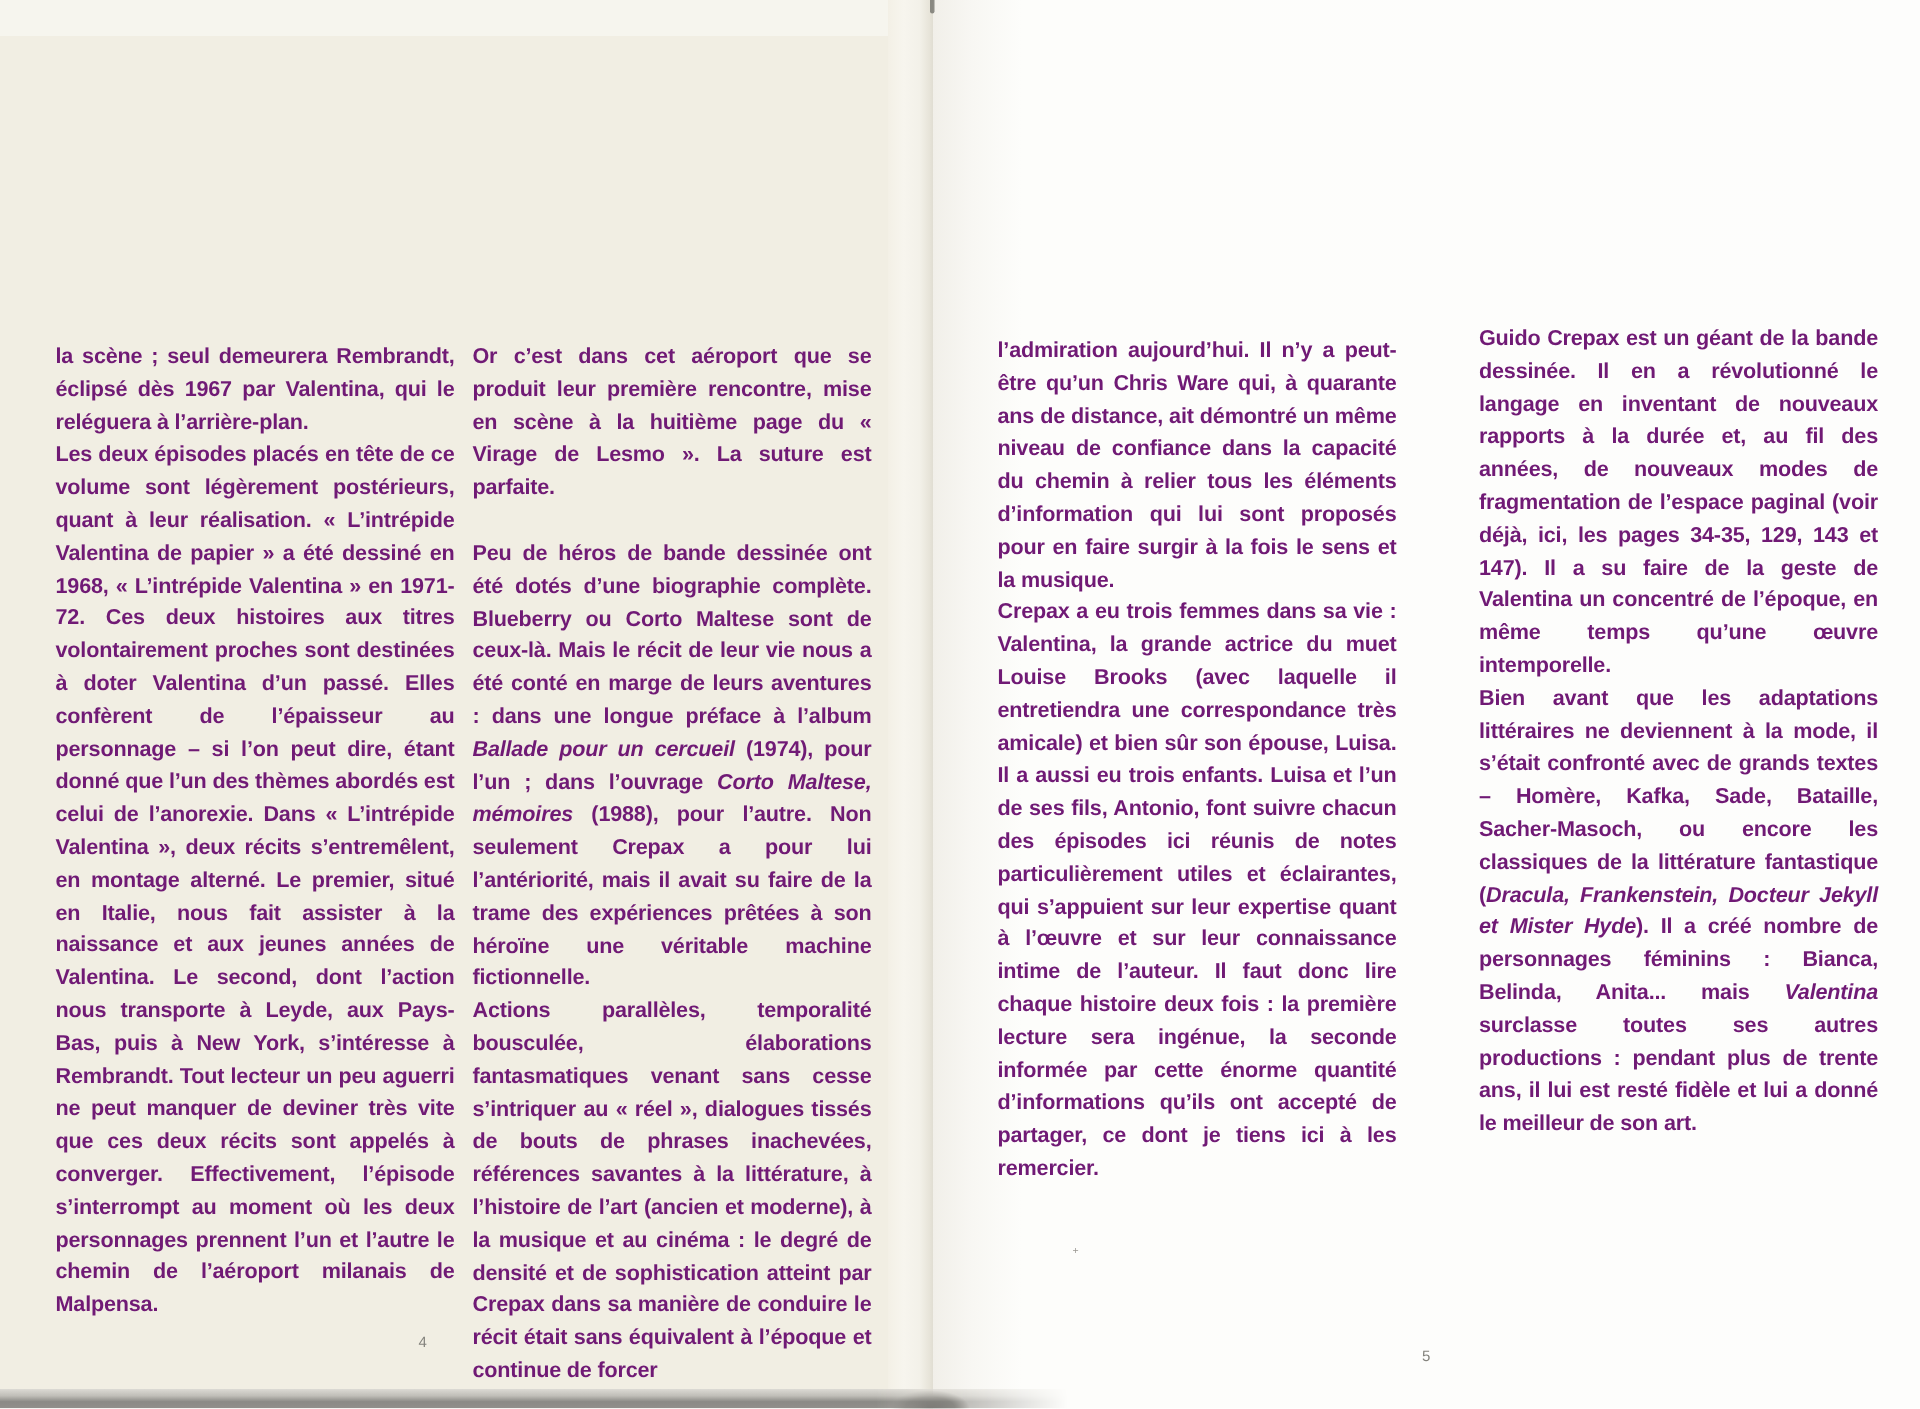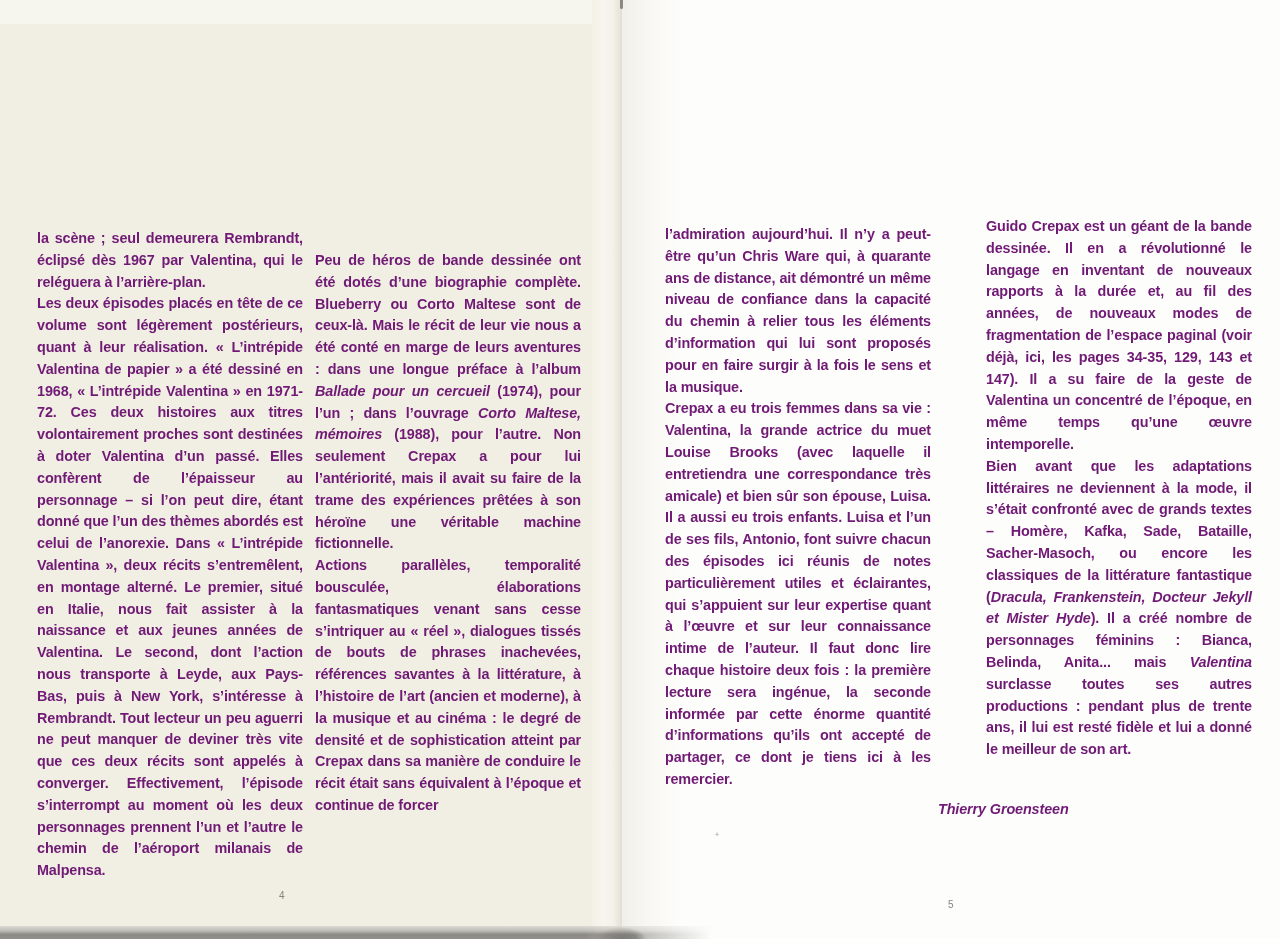--- a/index.html
+++ b/index.html
@@ -102,33 +102,33 @@
   <div class="gutter-bottom-shadow"></div>
   <div class="bottom-edge"></div>
   <div class="speck">+</div>
 
   <div class="col" id="l-col1" lang="fr">
       <p class="para"><span>la scène ; seul demeurera Rembrandt, éclipsé dès 1967 par Valentina, qui le reléguera à l’arrière-plan.</span></p>
       <p class="para"><span>Les deux épisodes placés en tête de ce volume sont légèrement postérieurs, quant à leur réalisation. « L’intrépide Valentina de papier » a été dessiné en 1968, « L’intrépide Valentina » en 1971-72. Ces deux histoires aux titres volontairement proches sont destinées à doter Valentina d’un passé. Elles confèrent de l’épaisseur au personnage – si l’on peut dire, étant donné que l’un des thèmes abordés est celui de l’anorexie. Dans « L’intrépide Valentina », deux récits s’entremêlent, en montage alterné. Le premier, situé en Italie, nous fait assister à la naissance et aux jeunes années de Valentina. Le second, dont l’action nous transporte à Leyde, aux Pays-Bas, puis à New York, s’intéresse à Rembrandt. Tout lecteur un peu aguerri ne peut manquer de deviner très vite que ces deux récits sont appelés à converger. Effectivement, l’épisode s’interrompt au moment où les deux personnages prennent l’un et l’autre le chemin de l’aéroport milanais de Malpensa.</span></p>
     </div>
 
   <div class="col" id="l-col2" lang="fr">
+      <p class="para"><span>Or c’est dans cet aéroport que se produit leur première rencontre, mise en scène à la huitième page du « Virage de Lesmo ». La suture est parfaite.</span></p>
       <p class="para gap"><span>Peu de héros de bande dessinée ont été dotés d’une biographie complète. Blueberry ou Corto Maltese sont de ceux-là. Mais le récit de leur vie nous a été conté en marge de leurs aventures : dans une longue préface à l’album </span><em>Ballade pour un cercueil</em><span> (1974), pour l’un ; dans l’ouvrage </span><em>Corto Maltese, mémoires</em><span> (1988), pour l’autre. Non seulement Crepax a pour lui l’antériorité, mais il avait su faire de la trame des expériences prêtées à son héroïne une véritable machine fictionnelle.</span></p>
       <p class="para"><span>Actions parallèles, temporalité bousculée, élaborations fantasmatiques venant sans cesse s’intriquer au « réel », dialogues tissés de bouts de phrases inachevées, références savantes à la littérature, à l’histoire de l’art (ancien et moderne), à la musique et au cinéma : le degré de densité et de sophistication atteint par Crepax dans sa manière de conduire le récit était sans équivalent à l’époque et continue de forcer</span></p>
     </div>
 
   <div class="col" id="r-col1" lang="fr">
       <p class="para"><span>l’admiration aujourd’hui. Il n’y a peut-être qu’un Chris Ware qui, à quarante ans de distance, ait démontré un même niveau de confiance dans la capacité du chemin à relier tous les éléments d’information qui lui sont proposés pour en faire surgir à la fois le sens et la musique.</span></p>
       <p class="para"><span>Crepax a eu trois femmes dans sa vie : Valentina, la grande actrice du muet Louise Brooks (avec laquelle il entretiendra une correspondance très amicale) et bien sûr son épouse, Luisa. Il a aussi eu trois enfants. Luisa et l’un de ses fils, Antonio, font suivre chacun des épisodes ici réunis de notes particulièrement utiles et éclairantes, qui s’appuient sur leur expertise quant à l’œuvre et sur leur connaissance intime de l’auteur. Il faut donc lire chaque histoire deux fois : la première lecture sera ingénue, la seconde informée par cette énorme quantité d’informations qu’ils ont accepté de partager, ce dont je tiens ici à les remercier.</span></p>
     </div>
 
   <div class="col" id="r-col2" lang="fr">
   <p class="para"><span>Guido Crepax est un géant de la bande dessinée. Il en a révolutionné le langage en inventant de nouveaux rapports à la durée et, au fil des années, de nouveaux modes de fragmentation de l’espace paginal (voir déjà, ici, les pages 34-35, 129, 143 et 147). Il a su faire de la geste de Valentina un concentré de l’époque, en même temps qu’une œuvre intemporelle.</span></p>
       <p class="para"><span>Bien avant que les adaptations littéraires ne deviennent à la mode, il s’était confronté avec de grands textes – Homère, Kafka, Sade, Bataille, Sacher-Masoch, ou encore les classiques de la littérature fantastique (</span><em>Dracula, Frankenstein, Docteur Jekyll et Mister Hyde</em><span>). Il a créé nombre de personnages féminins : Bianca, Belinda, Anita... mais </span><em>Valentina</em><span> surclasse toutes ses autres productions : pendant plus de trente ans, il lui est resté fidèle et lui a donné le meilleur de son art.</span></p>
     </div>
 
-  <div class="col signature" id="r-col2-signature" style="left: 938px; top: 769px;">Thierry Groensteen</div>
 
   <div class="page-number" id="pn-left">4</div>
 
   <div class="page-number" id="pn-right">5</div>
 
 </div>
 
 </body></html>

